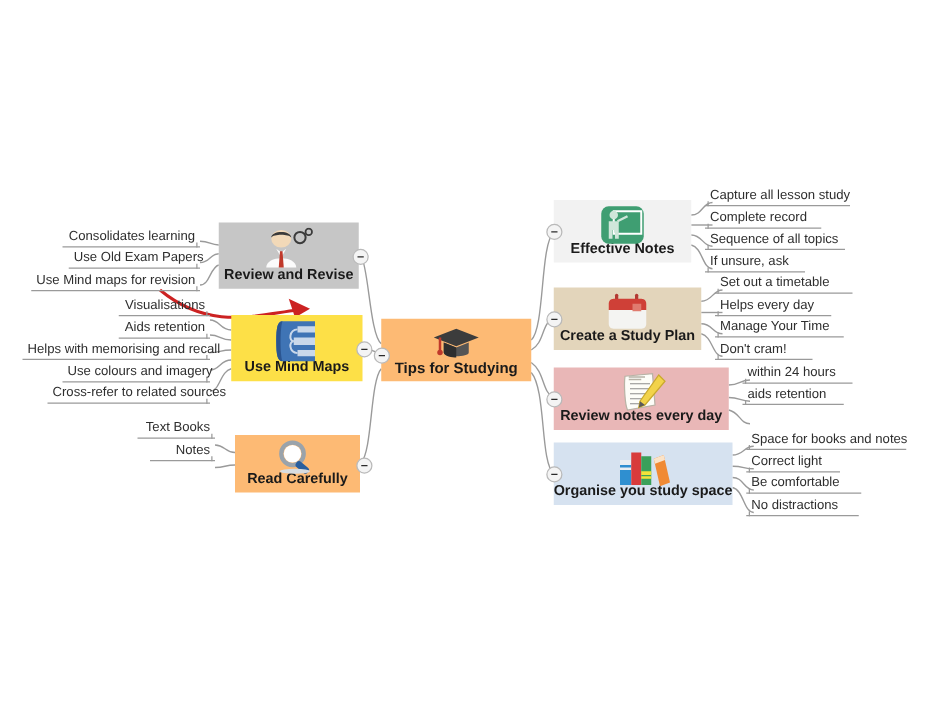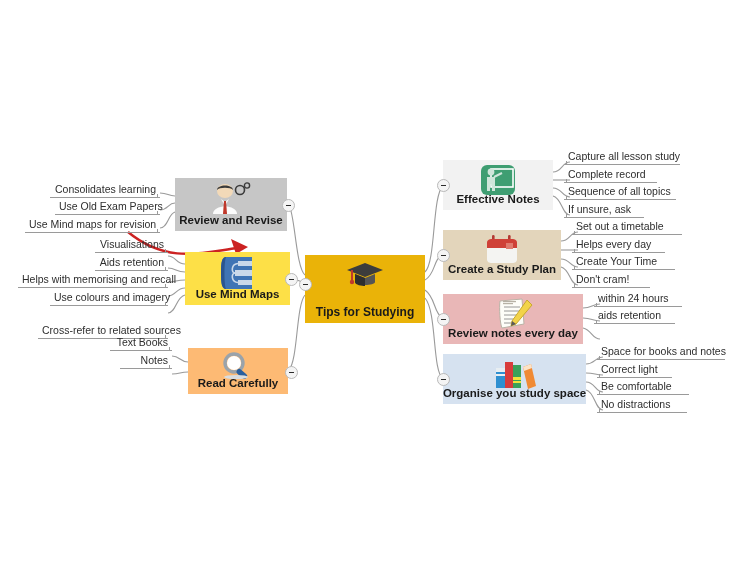--- a/index.html
+++ b/index.html
@@ -45,22 +45,22 @@
     position: absolute;
     top: 4px;
     left: 50%;
     transform: translateX(-50%);
   }
 
   #central {
     left: 305px;
     top: 255px;
     width: 120px;
-    height: 68px;
-    background: #eab308;
+    height: 50px;
+    background: #fdba74;
   }
   #central .tlabel { font-size: 12px; }
 
   #n-review   { left: 175px; top: 178px; width: 112px; height: 53px; background: #c6c6c6; }
   #n-mindmaps { left: 185px; top: 252px; width: 105px; height: 53px; background: #fde047; }
   #n-read     { left: 188px; top: 348px; width: 100px; height: 46px; background: #fdba74; }
 
   #n-notes    { left: 443px; top: 160px; width: 110px; height: 50px; background: #f2f2f2; }
   #n-plan     { left: 443px; top: 230px; width: 118px; height: 50px; background: #e3d5bb; }
   #n-revnotes { left: 443px; top: 294px; width: 140px; height: 50px; background: #e9b7b7; }
@@ -220,21 +220,21 @@
       </svg>
     </span>
     <span class="tlabel">Use Mind Maps</span>
   </div>
   <div class="collapse" style="left:285px; top:273px;"></div>
 
   <div class="leaf leftside" style="left:95px; top:238px; width:73px;">Visualisations</div>
   <div class="leaf leftside" style="left:95px; top:256px; width:73px;">Aids retention</div>
   <div class="leaf leftside" style="left:18px; top:273px; width:150px;">Helps with memorising and recall</div>
   <div class="leaf leftside" style="left:50px; top:291px; width:118px;">Use colours and imagery</div>
-  <div class="leaf leftside" style="left:38px; top:308px; width:130px;margin-top:16px;">Cross-refer to related sources</div>
+  <div class="leaf leftside" style="left:38px; top:308px; width:130px;">Cross-refer to related sources</div>
 
   <div class="topic" id="n-read">
     <span class="ticon">
       <svg class="icn" width="38" height="28" viewBox="0 0 38 28">
         <circle cx="15" cy="11" r="9" fill="none" stroke="#9aa3ab" stroke-width="3.4"></circle>
         <circle cx="15" cy="11" r="7" fill="#ffffff"></circle>
         <rect x="20" y="16" width="12" height="5.5" rx="2.4" transform="rotate(40 20 16)" fill="#2a5f9e"></rect>
         <ellipse cx="17" cy="25" rx="12" ry="2" fill="#d9dde0"></ellipse>
       </svg>
     </span>
@@ -273,21 +273,21 @@
         <path d="M4 14 H34 V25 C34 28 32 29 29 29 H9 C6 29 4 28 4 25 Z" fill="#f4f4f2"></path>
         <rect x="23" y="9" width="7" height="6" fill="#e07b6f"></rect>
       </svg>
     </span>
     <span class="tlabel">Create a Study Plan</span>
   </div>
   <div class="collapse" style="left:437px; top:249px;"></div>
 
   <div class="leaf rightside" style="left:572px; top:220px; width:110px;">Set out a timetable</div>
   <div class="leaf rightside" style="left:572px; top:238px; width:93px;">Helps every day</div>
-  <div class="leaf rightside" style="left:572px; top:255px; width:103px;">Create Your Time</div>
+  <div class="leaf rightside" style="left:572px; top:255px; width:103px;">Manage Your Time</div>
   <div class="leaf rightside" style="left:572px; top:273px; width:78px;">Don't cram!</div>
 
   <div class="topic" id="n-revnotes">
     <span class="ticon">
       <svg class="icn" width="44" height="32" viewBox="0 0 44 32">
         <path d="M9 3 L31 1 L33 26 L11 30 C9 26 8 10 9 3 Z" fill="#fdfdf8" stroke="#b9b3a6" stroke-width="1"></path>
         <g stroke="#8d8d8d" stroke-width="0.9">
           <path d="M13 9 H29"></path>
             <path d="M13 13 H29"></path>
             <path d="M13 17 H29"></path>

